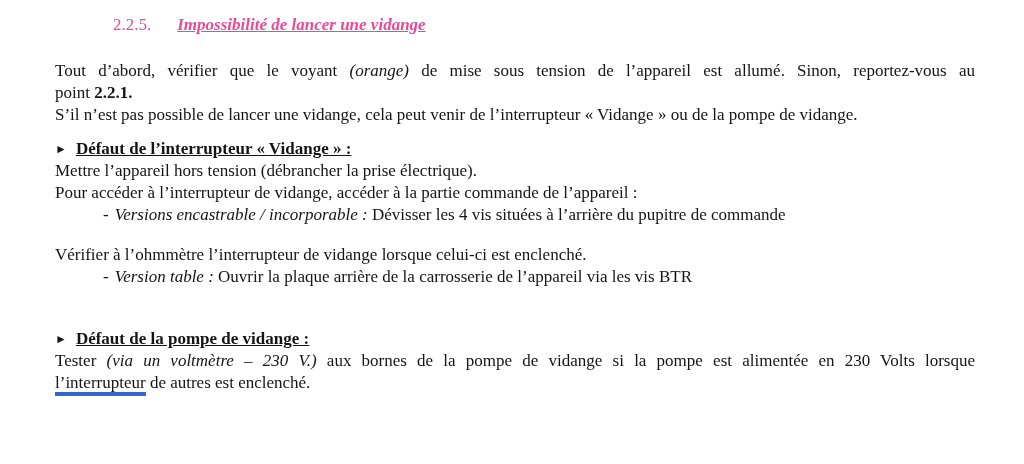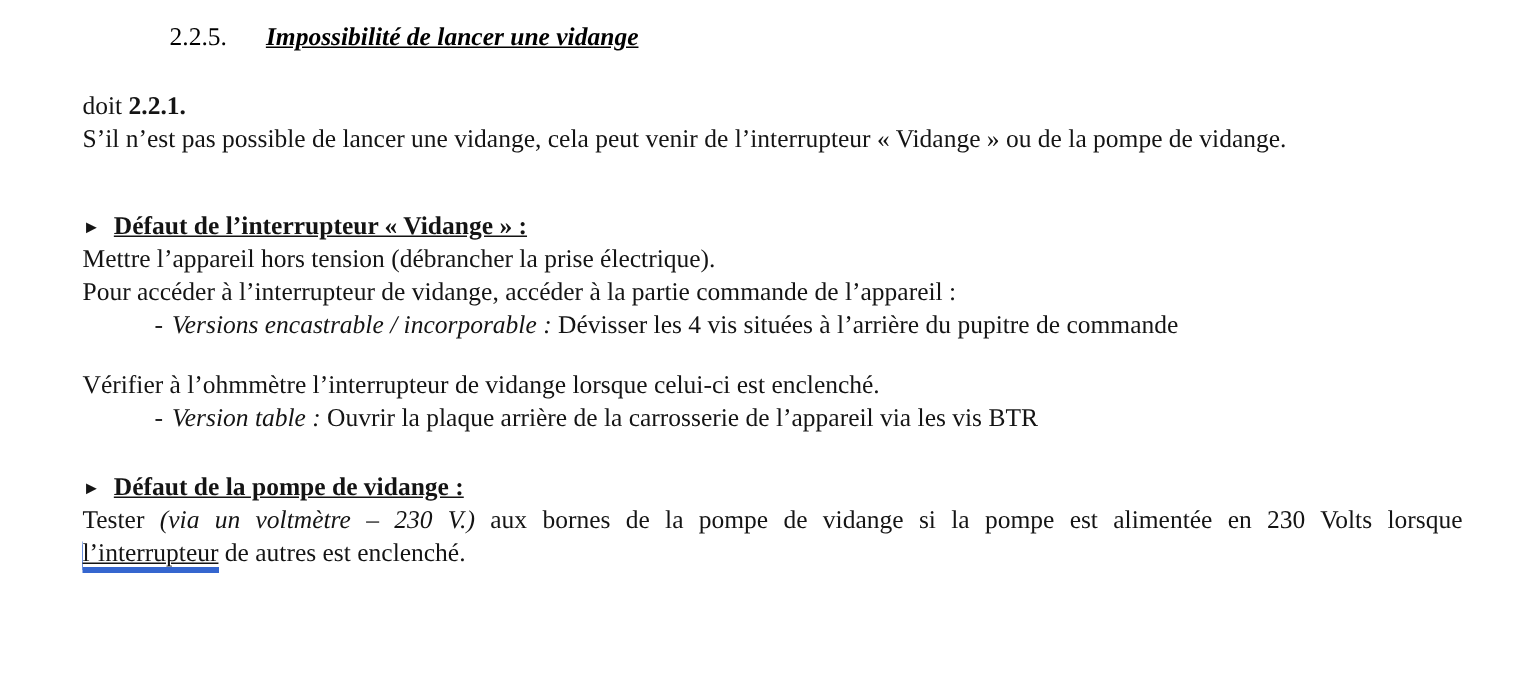--- a/index.html
+++ b/index.html
@@ -13,60 +13,60 @@
     width: 1024px; height: 464px;
     padding: 14px 49px 0 55px;
     font-size: 17px; line-height: 22px;
   }
   .line { min-height: 22px; }
   .j { text-align: justify; text-align-last: justify; }
   .i { font-style: italic; }
   .b { font-weight: bold; }
 
   
-  .doc-heading { margin-left: 58px; color: #000000; }
+  .doc-heading { margin-left: 58px; color: #ec4899; }
   .doc-heading .htitle {
     margin-left: 26px;
     font-weight: bold; font-style: italic;
     text-decoration: underline;
   }
 
   .intro { margin-top: 24px; }
 
-  .sect-title { margin-top: 36px; }
+  .sect-title { margin-top: 12px; }
   .sect-title .arrow { font-size: 12px; margin-right: 9px; vertical-align: 1px; }
   .sect-title .st { font-weight: bold; text-decoration: underline; }
 
   .item { margin-left: 48px; }
   .item .dash { margin-right: 6px; }
   .item .lbl { font-style: italic; }
 
   .check-line { margin-top: 18px; }
-  .sect2 { margin-top: 24px; }
+  .sect2 { margin-top: 40px; }
 
   
   .grammar {
-    text-decoration: underline;
     text-decoration-thickness: 1px;
     box-shadow: 0 2px 0 #3566cf, 0 4px 0 #3566cf;
   }
 
   .ps { margin-top: 21px; font-style: italic; }
 </style>
 </head>
 <body>
 
 <div class="page">
 
   <div class="doc-heading line">
     <span class="hnum">2.2.5.</span><span class="htitle">Impossibilité de lancer une vidange</span>
   </div>
 
   <div class="intro">
-    <div class="line"><span>doit </span><span class="b">2.2.1.</span></div>
+    <div class="line j"><span>Tout d’abord, vérifier que le voyant </span><span class="i">(orange)</span><span> de mise sous tension de l’appareil est allumé. Sinon, reportez-vous au</span></div>
+    <div class="line"><span>point </span><span class="b">2.2.1.</span></div>
     <div class="line">S’il n’est pas possible de lancer une vidange, cela peut venir de l’interrupteur « Vidange » ou de la pompe de vidange.</div>
   </div>
 
   <div class="sect-title line">
     <span class="arrow">►</span><span class="st">Défaut de l’interrupteur « Vidange » :</span>
   </div>
   <div class="line">Mettre l’appareil hors tension (débrancher la prise électrique).</div>
   <div class="line">Pour accéder à l’interrupteur de vidange, accéder à la partie commande de l’appareil :</div>
   <div class="line item">
     <span class="dash">-</span><span class="lbl">Versions encastrable / incorporable :</span><span> Dévisser les 4 vis situées à l’arrière du pupitre de commande</span>

